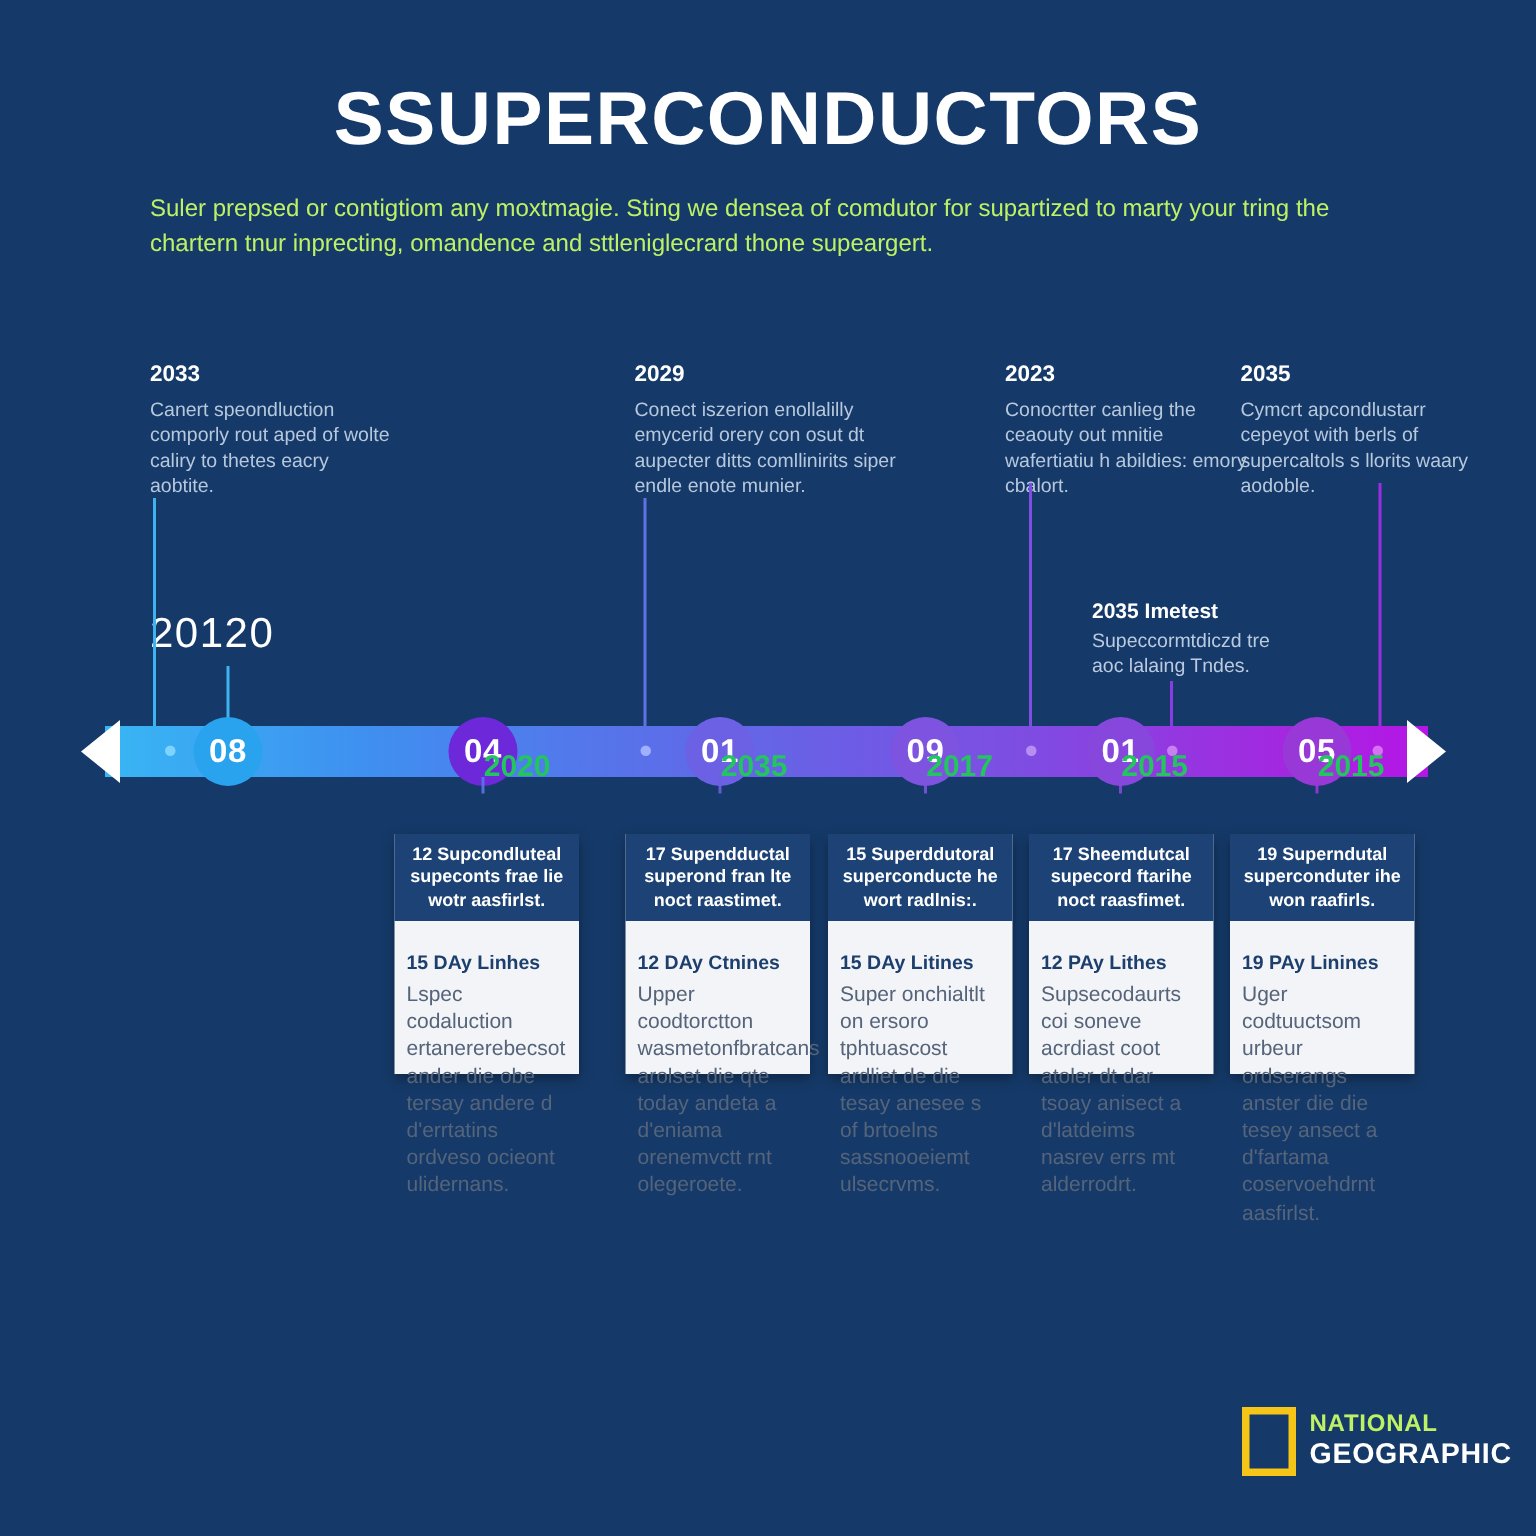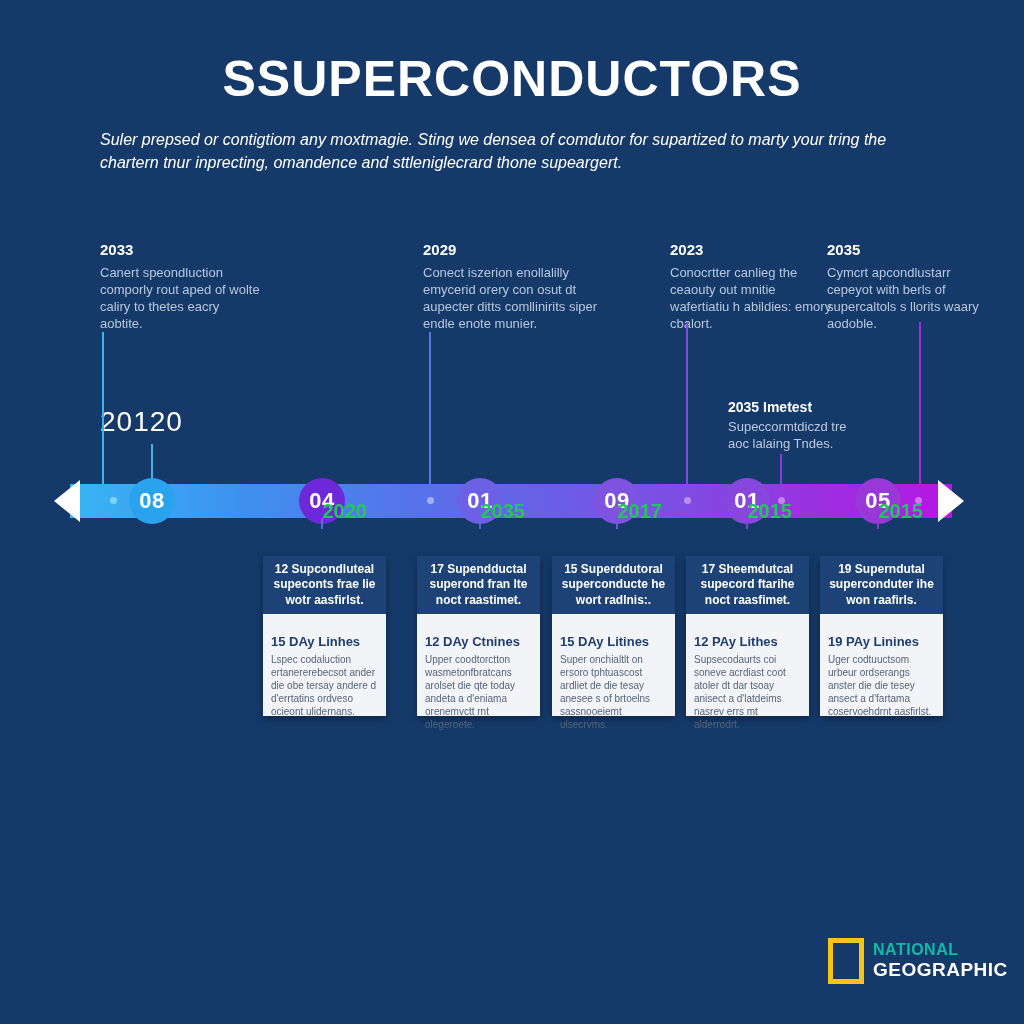--- a/index.html
+++ b/index.html
@@ -3,21 +3,21 @@
 <meta charset="utf-8">
 <style>
   * { margin:0; padding:0; box-sizing:border-box; }
   html,body { width:1024px; height:1024px; }
   body { font-family:"Liberation Sans", sans-serif; background:#0e2a4e; }
   .poster { position:relative; width:1024px; height:1024px; background:#153a69; overflow:hidden; }
 
   .title { position:absolute; top:50px; left:0; width:100%; text-align:center;
            color:#fff; font-size:50px; font-weight:800; letter-spacing:1px; }
   .subtitle { position:absolute; top:128px; left:100px; width:795px;
-              color:#ffffff; font-size:16px; line-height:1.45;font-style:italic; }
+              color:#bef264; font-size:16px; line-height:1.45; }
 
   .annotation { position:absolute; top:240px; color:#b7c7dc; font-size:13px; line-height:1.32; }
   .annotation .a-year { color:#fff; font-size:15px; font-weight:800; margin-bottom:4px; }
   .a1 { left:100px; width:162px; }
   .a2 { left:423px; width:180px; }
   .a3 { left:670px; width:168px; }
   .a4 { left:827px; width:160px; }
 
   .big-year { position:absolute; left:100px; top:406px; color:#fff; font-size:28px; font-weight:400; letter-spacing:1px; }
 
@@ -49,26 +49,26 @@
 
   .stub { position:absolute; top:518px; width:2px; height:11px; opacity:0.9; }
 
   .card { position:absolute; top:556px; width:123px; height:160px; background:#f2f4f7;
           box-shadow:0 3px 8px rgba(0,0,0,0.35); display:flex; flex-direction:column; }
   .card-header { background:#1d4376; color:#fff; min-height:58px; padding:7px 6px;
                  display:flex; align-items:center; justify-content:center; text-align:center;
                  font-size:12px; font-weight:700; line-height:1.3; }
   .card-body { padding:20px 8px; }
   .card-title { color:#1d3f6e; font-size:13px; font-weight:800; margin-bottom:4px; }
-  .card-text { color:#55647a; font-size:10px; line-height:1.3; }
+  .card-text { color:#55647a; font-size:14px; line-height:1.3; }
   .c1 { left:263px; } .c2 { left:417px; } .c3 { left:552px; } .c4 { left:686px; } .c5 { left:820px; }
 
   .brand { position:absolute; left:828px; top:938px; display:flex; align-items:center; }
   .brand-frame { width:36px; height:46px; border:5px solid #f5c518; margin-right:9px; }
-  .brand-text .b1 { color:#14b8a6; font-size:16px; font-weight:700; letter-spacing:0.5px; }
+  .brand-text .b1 { color:#bef264; font-size:16px; font-weight:700; letter-spacing:0.5px; }
   .brand-text .b2 { color:#fff; font-size:19px; font-weight:800; letter-spacing:0.5px; }
 </style>
 </head>
 <body>
 
 <div class="poster">
 
   <div class="title">SSUPERCONDUCTORS</div>
   <div class="subtitle">Suler prepsed or contigtiom any moxtmagie. Sting we densea of comdutor for supartized to marty your tring the chartern tnur inprecting, omandence and sttleniglecrard thone supeargert.</div>
 

